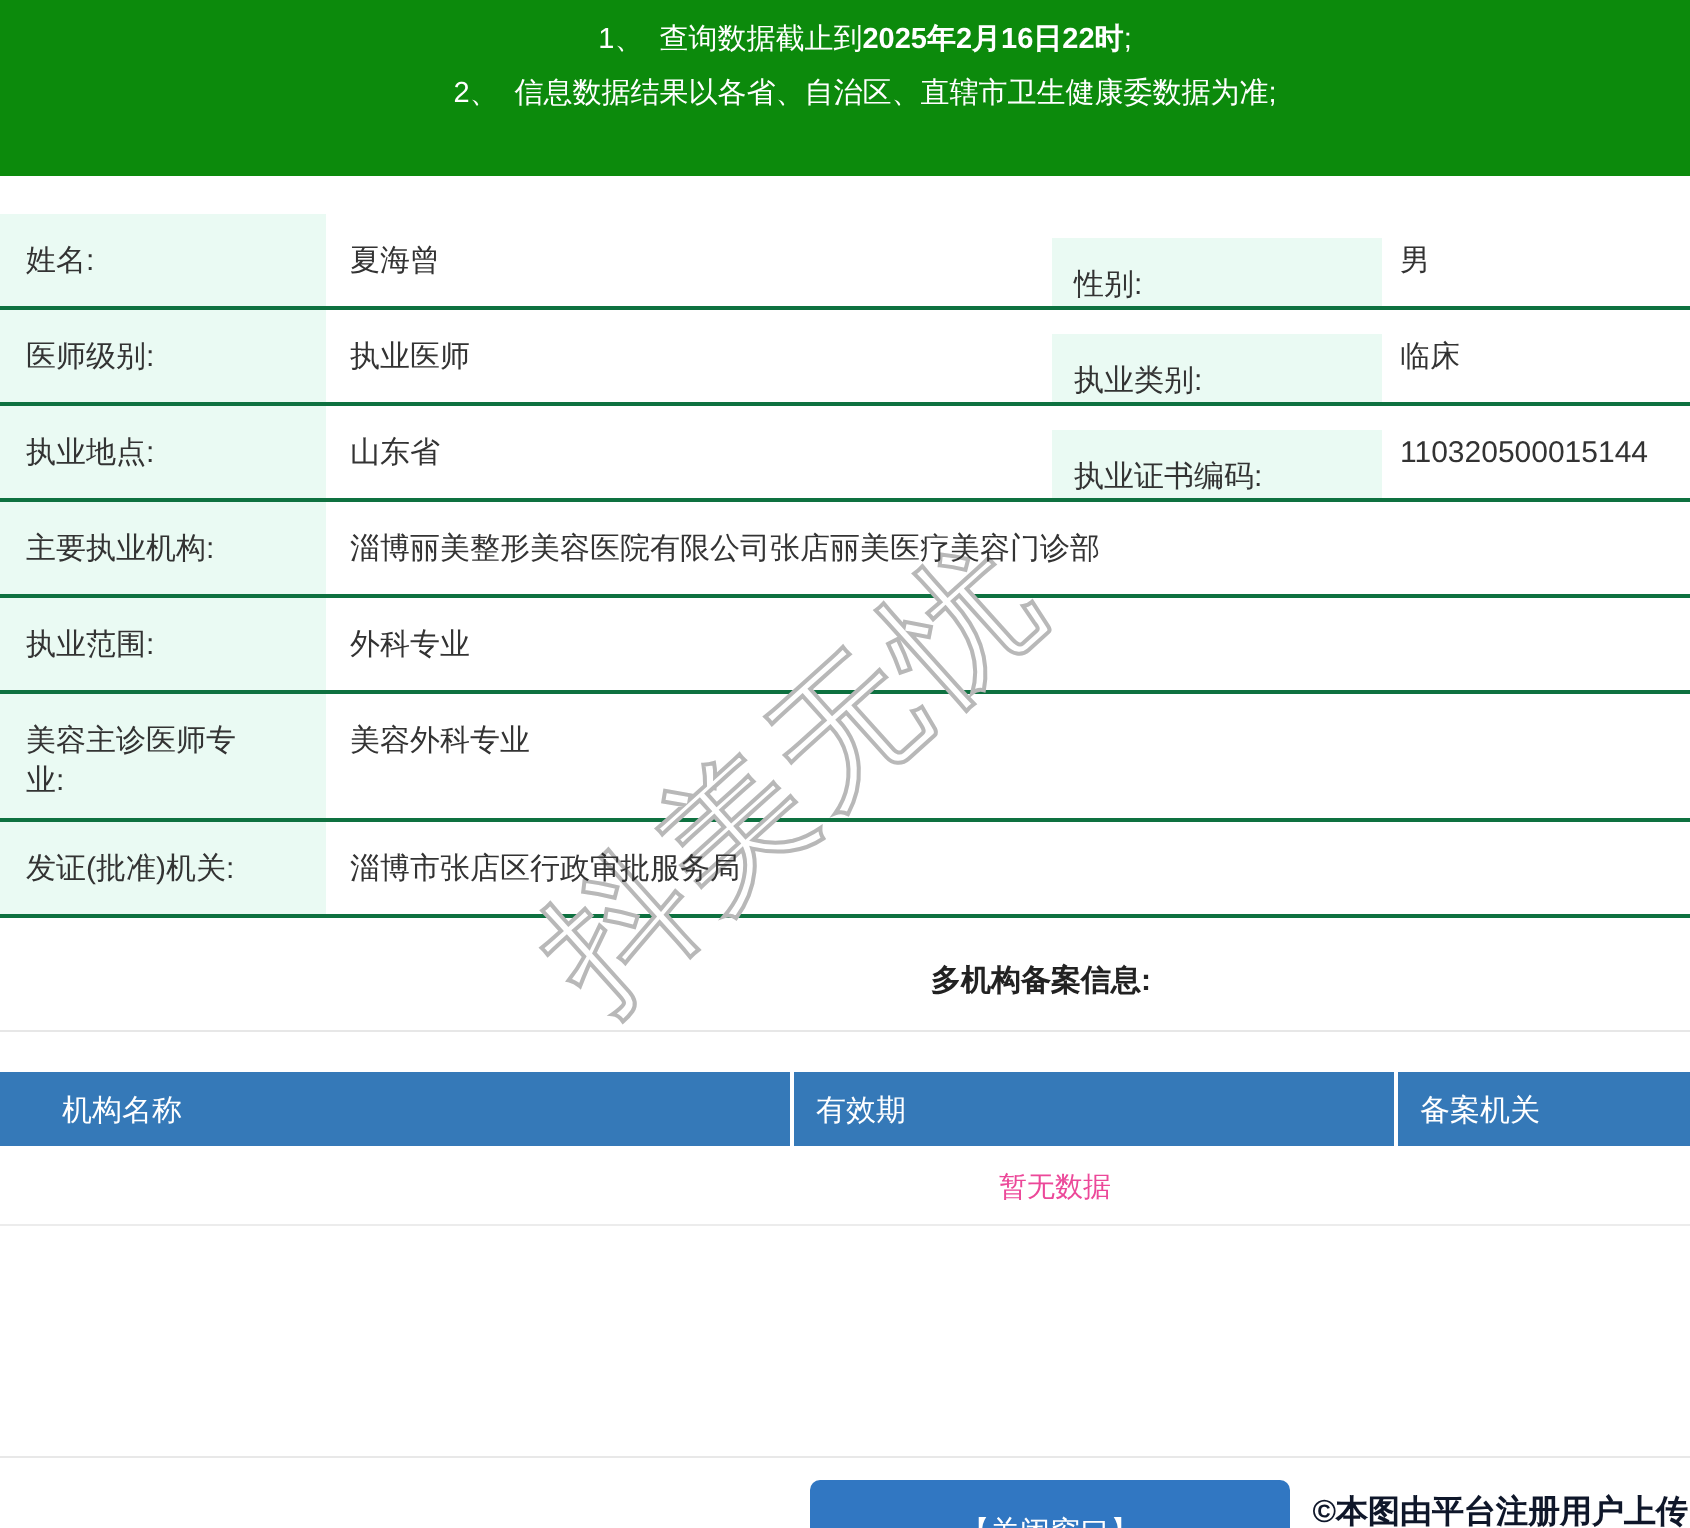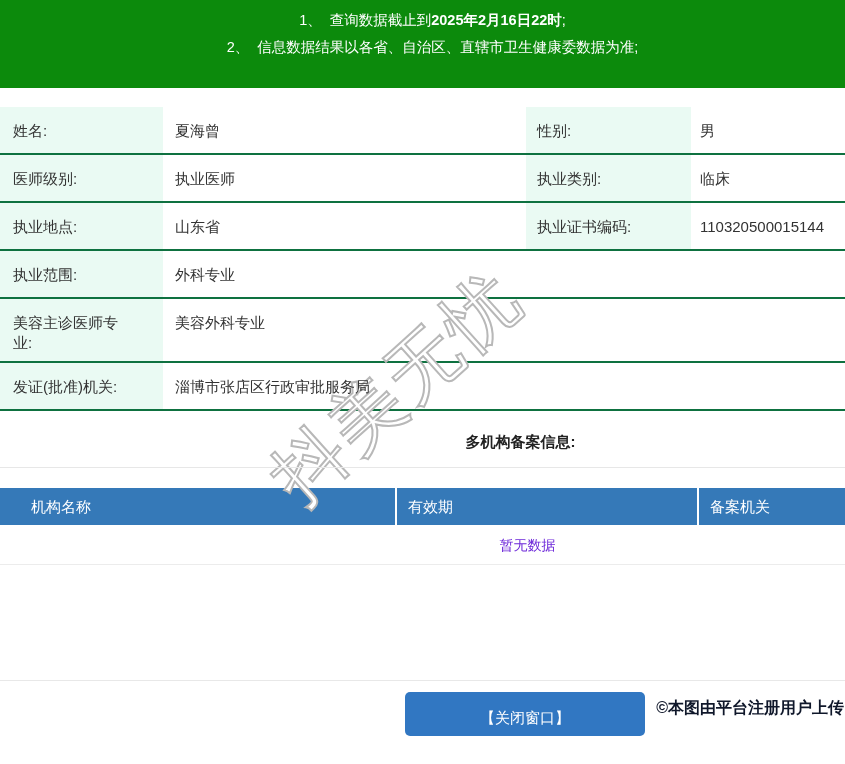--- a/index.html
+++ b/index.html
@@ -44,20 +44,21 @@
     width:363px;
     padding:14px 0 0 12px;
     line-height:20px;
   }
   .val.wide { flex:1; }
   .lbl2 {
     width:165px;
     background:#eafaf3;
     padding:14px 10px 0 11px;
     line-height:20px;
+    margin-top:12px;
   }
   .val2 {
     flex:1;
     padding:14px 0 0 9px;
     line-height:20px;
   }
   .row span { position:relative; z-index:3; }
   
   .section-heading {
     height:57px;
@@ -84,21 +85,21 @@
   }
   .hcell.c1 { width:377px;margin-left:20px; }
   .hcell.c2 { width:302px; }
   .hcell.c3 { flex:1; border-right:none; }
   .records-empty {
     height:40px;
     border-bottom:1px solid #ececec;
     text-align:center;
     padding:12px 0 0 210px;
     font-size:14px;
-    color:#6d28d9;
+    color:#ec4899;
   }
   .spacer { height:115px; }
   
   .footer {
     height:36px;
     border-top:1px solid #e8e8e8;
     position:relative;
   }
   .close-btn {
     display:block;
@@ -163,20 +164,24 @@
       <div class="val2"><span>临床</span></div>
     </div>
 
     <div class="row">
       <div class="lbl"><span>执业地点:</span></div>
       <div class="val"><span>山东省</span></div>
       <div class="lbl2"><span>执业证书编码:</span></div>
       <div class="val2"><span>110320500015144</span></div>
     </div>
 
+    <div class="row">
+      <div class="lbl"><span>主要执业机构:</span></div>
+      <div class="val wide"><span>淄博丽美整形美容医院有限公司张店丽美医疗美容门诊部</span></div>
+    </div>
 
     <div class="row">
       <div class="lbl"><span>执业范围:</span></div>
       <div class="val wide"><span>外科专业</span></div>
     </div>
 
     <div class="row tall">
       <div class="lbl"><span>美容主诊医师专业:</span></div>
       <div class="val wide"><span>美容外科专业</span></div>
     </div>

